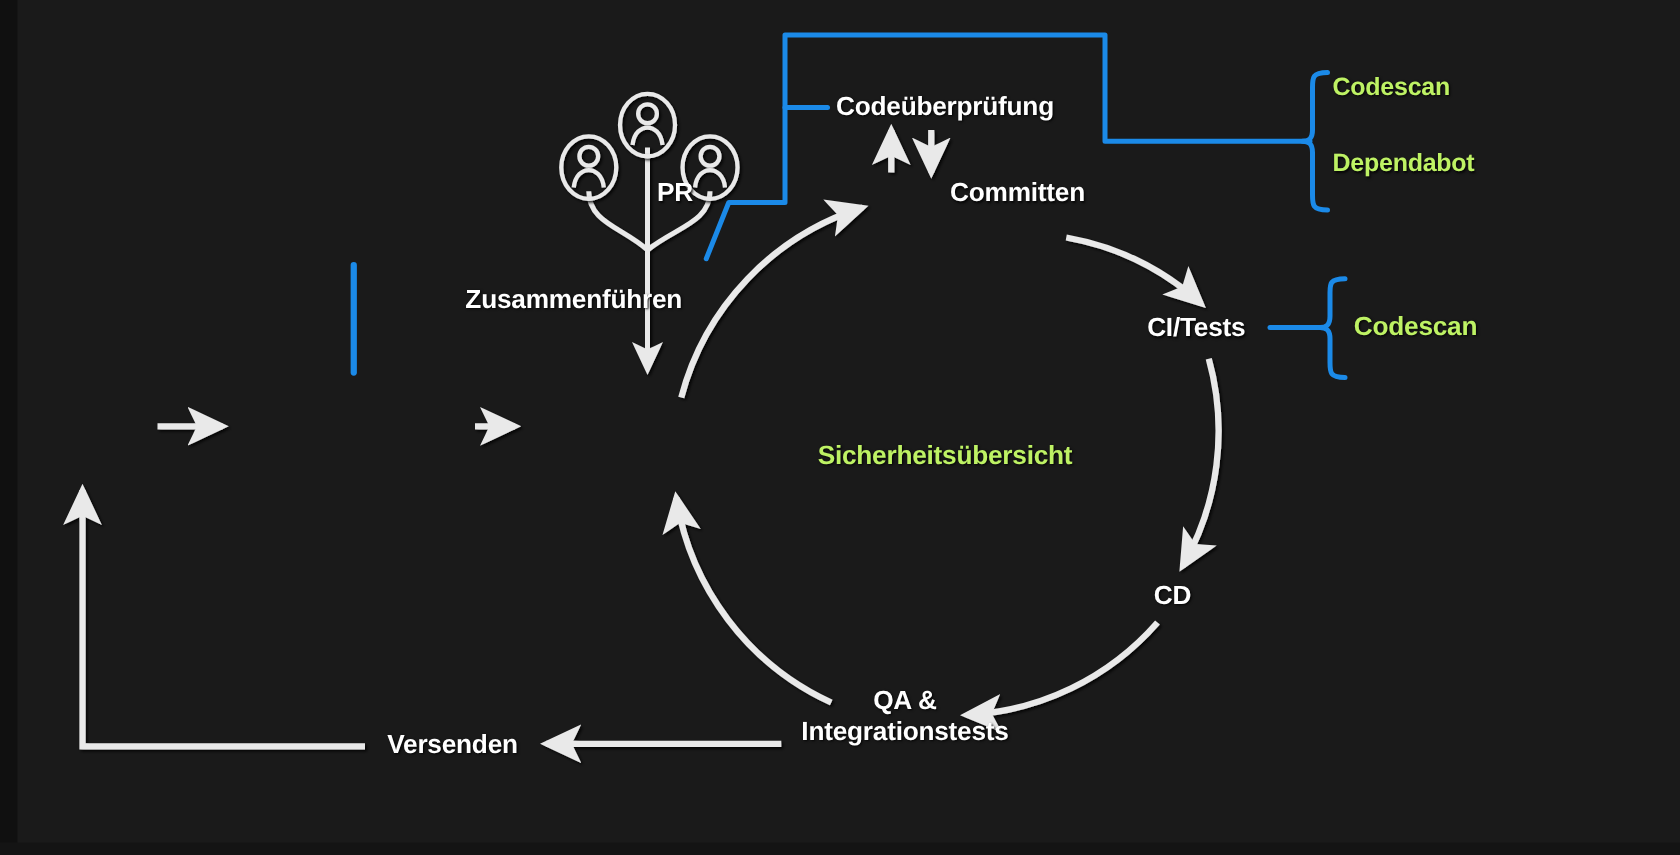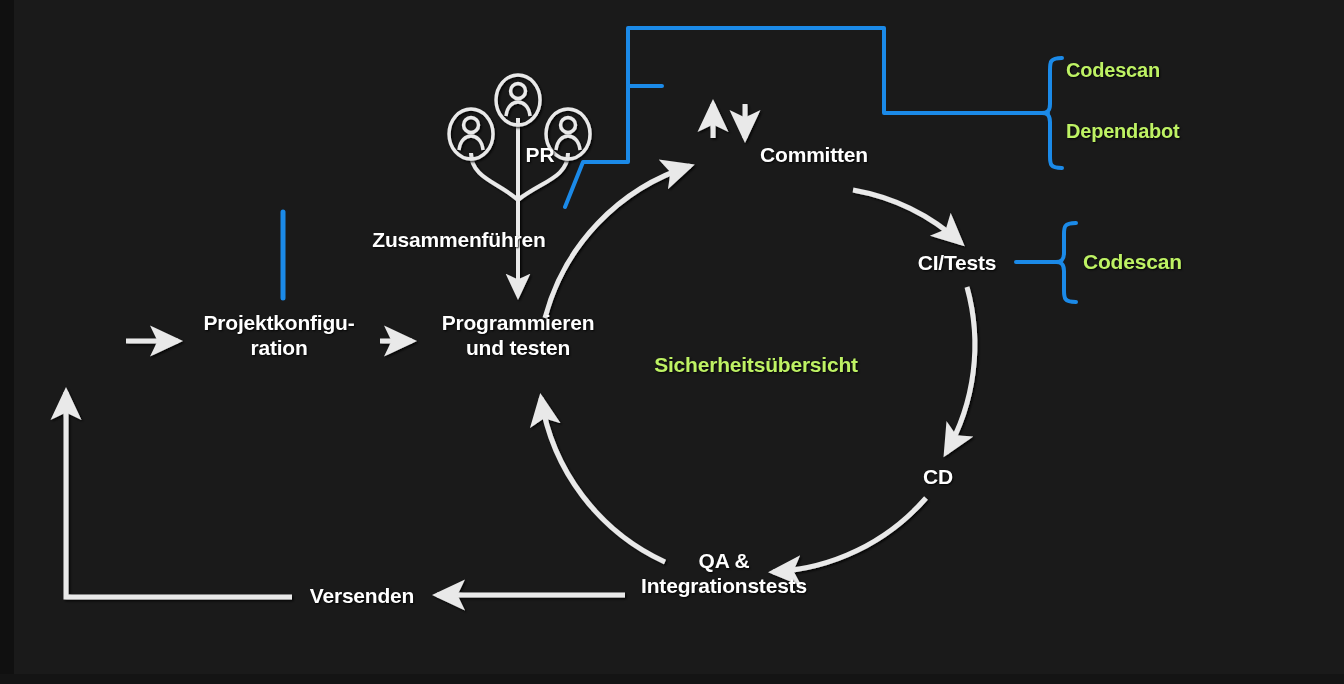--- a/index.html
+++ b/index.html
@@ -120,31 +120,28 @@
         <path d="M506,116 C507,106 513,102 518,102 C523,102 529,106 530,116"></path>
       </g>
       <g>
         <ellipse cx="568" cy="134" rx="22" ry="25"></ellipse>
         <circle cx="568" cy="125" r="7.5"></circle>
         <path d="M556,150 C557,140 563,136 568,136 C573,136 579,140 580,150"></path>
       </g>
     </g>
   </svg>
 
-  <div class="lbl ctr" style="left:279px; top:310px;">Projektkonfigu-
-ration</div>
-  <div class="lbl ctr" style="left:518px; top:310px;">Programmieren
-und testen</div>
 
   <div class="lbl ctr" style="left:782px; top:142px;margin-left:32px;">Committen</div>
   <div class="lbl ctr" style="left:957px; top:250px;">CI/Tests</div>
   <div class="lbl ctr" style="left:938px; top:464px;">CD</div>
   <div class="lbl ctr" style="left:724px; top:548px;">QA &amp;
 Integrationstests</div>
 
+  <div class="lbl ctr" style="left:756px; top:73px;">Codeüberprüfung</div>
   <div class="lbl ctr" style="left:518px; top:142px;padding-left:44px;">PR</div>
   <div class="lbl ctr" style="left:459px; top:227px;">Zusammenführen</div>
   <div class="lbl ctr" style="left:362px; top:583px;">Versenden</div>
 
   <div class="lbl blue ctr" style="left:756px; top:352px;">Sicherheitsübersicht</div>
   <div class="lbl blue lft" style="left:1083px; top:249px;">Codescan</div>
 
   <div class="lbl blue lft small" style="left:1066px; top:58px;">Codescan</div>
   <div class="lbl blue lft small" style="left:1066px; top:119px;">Dependabot</div>
 

